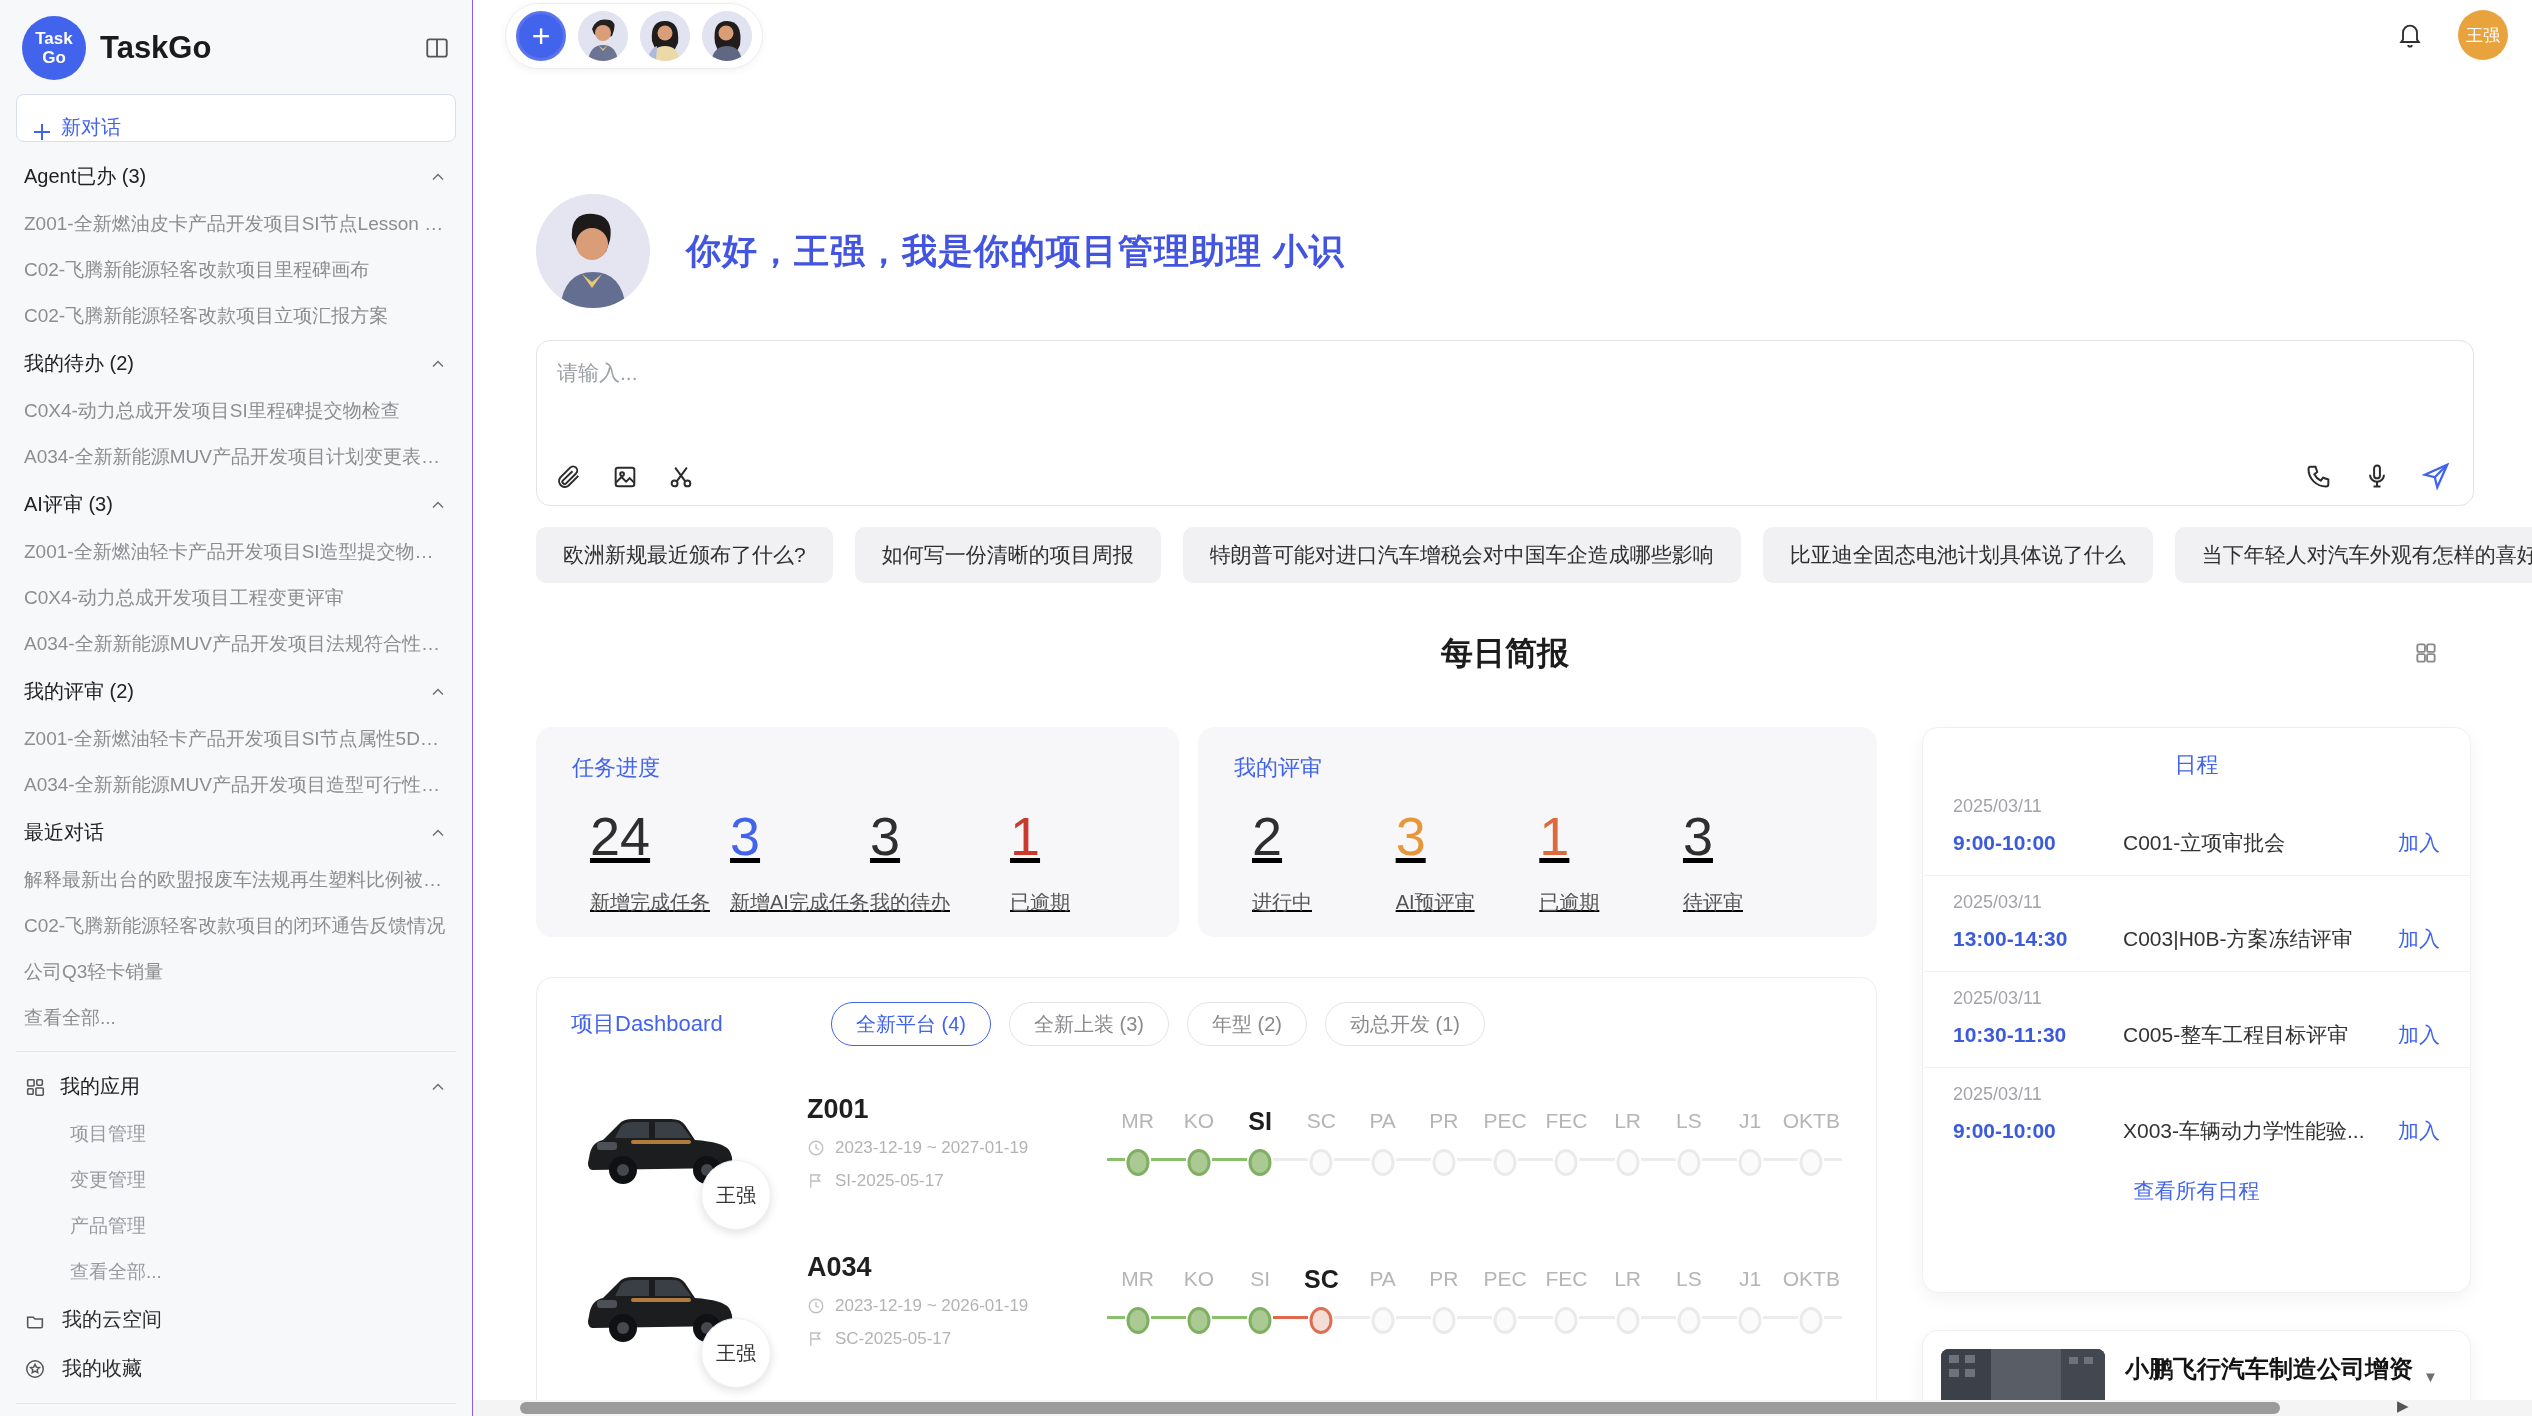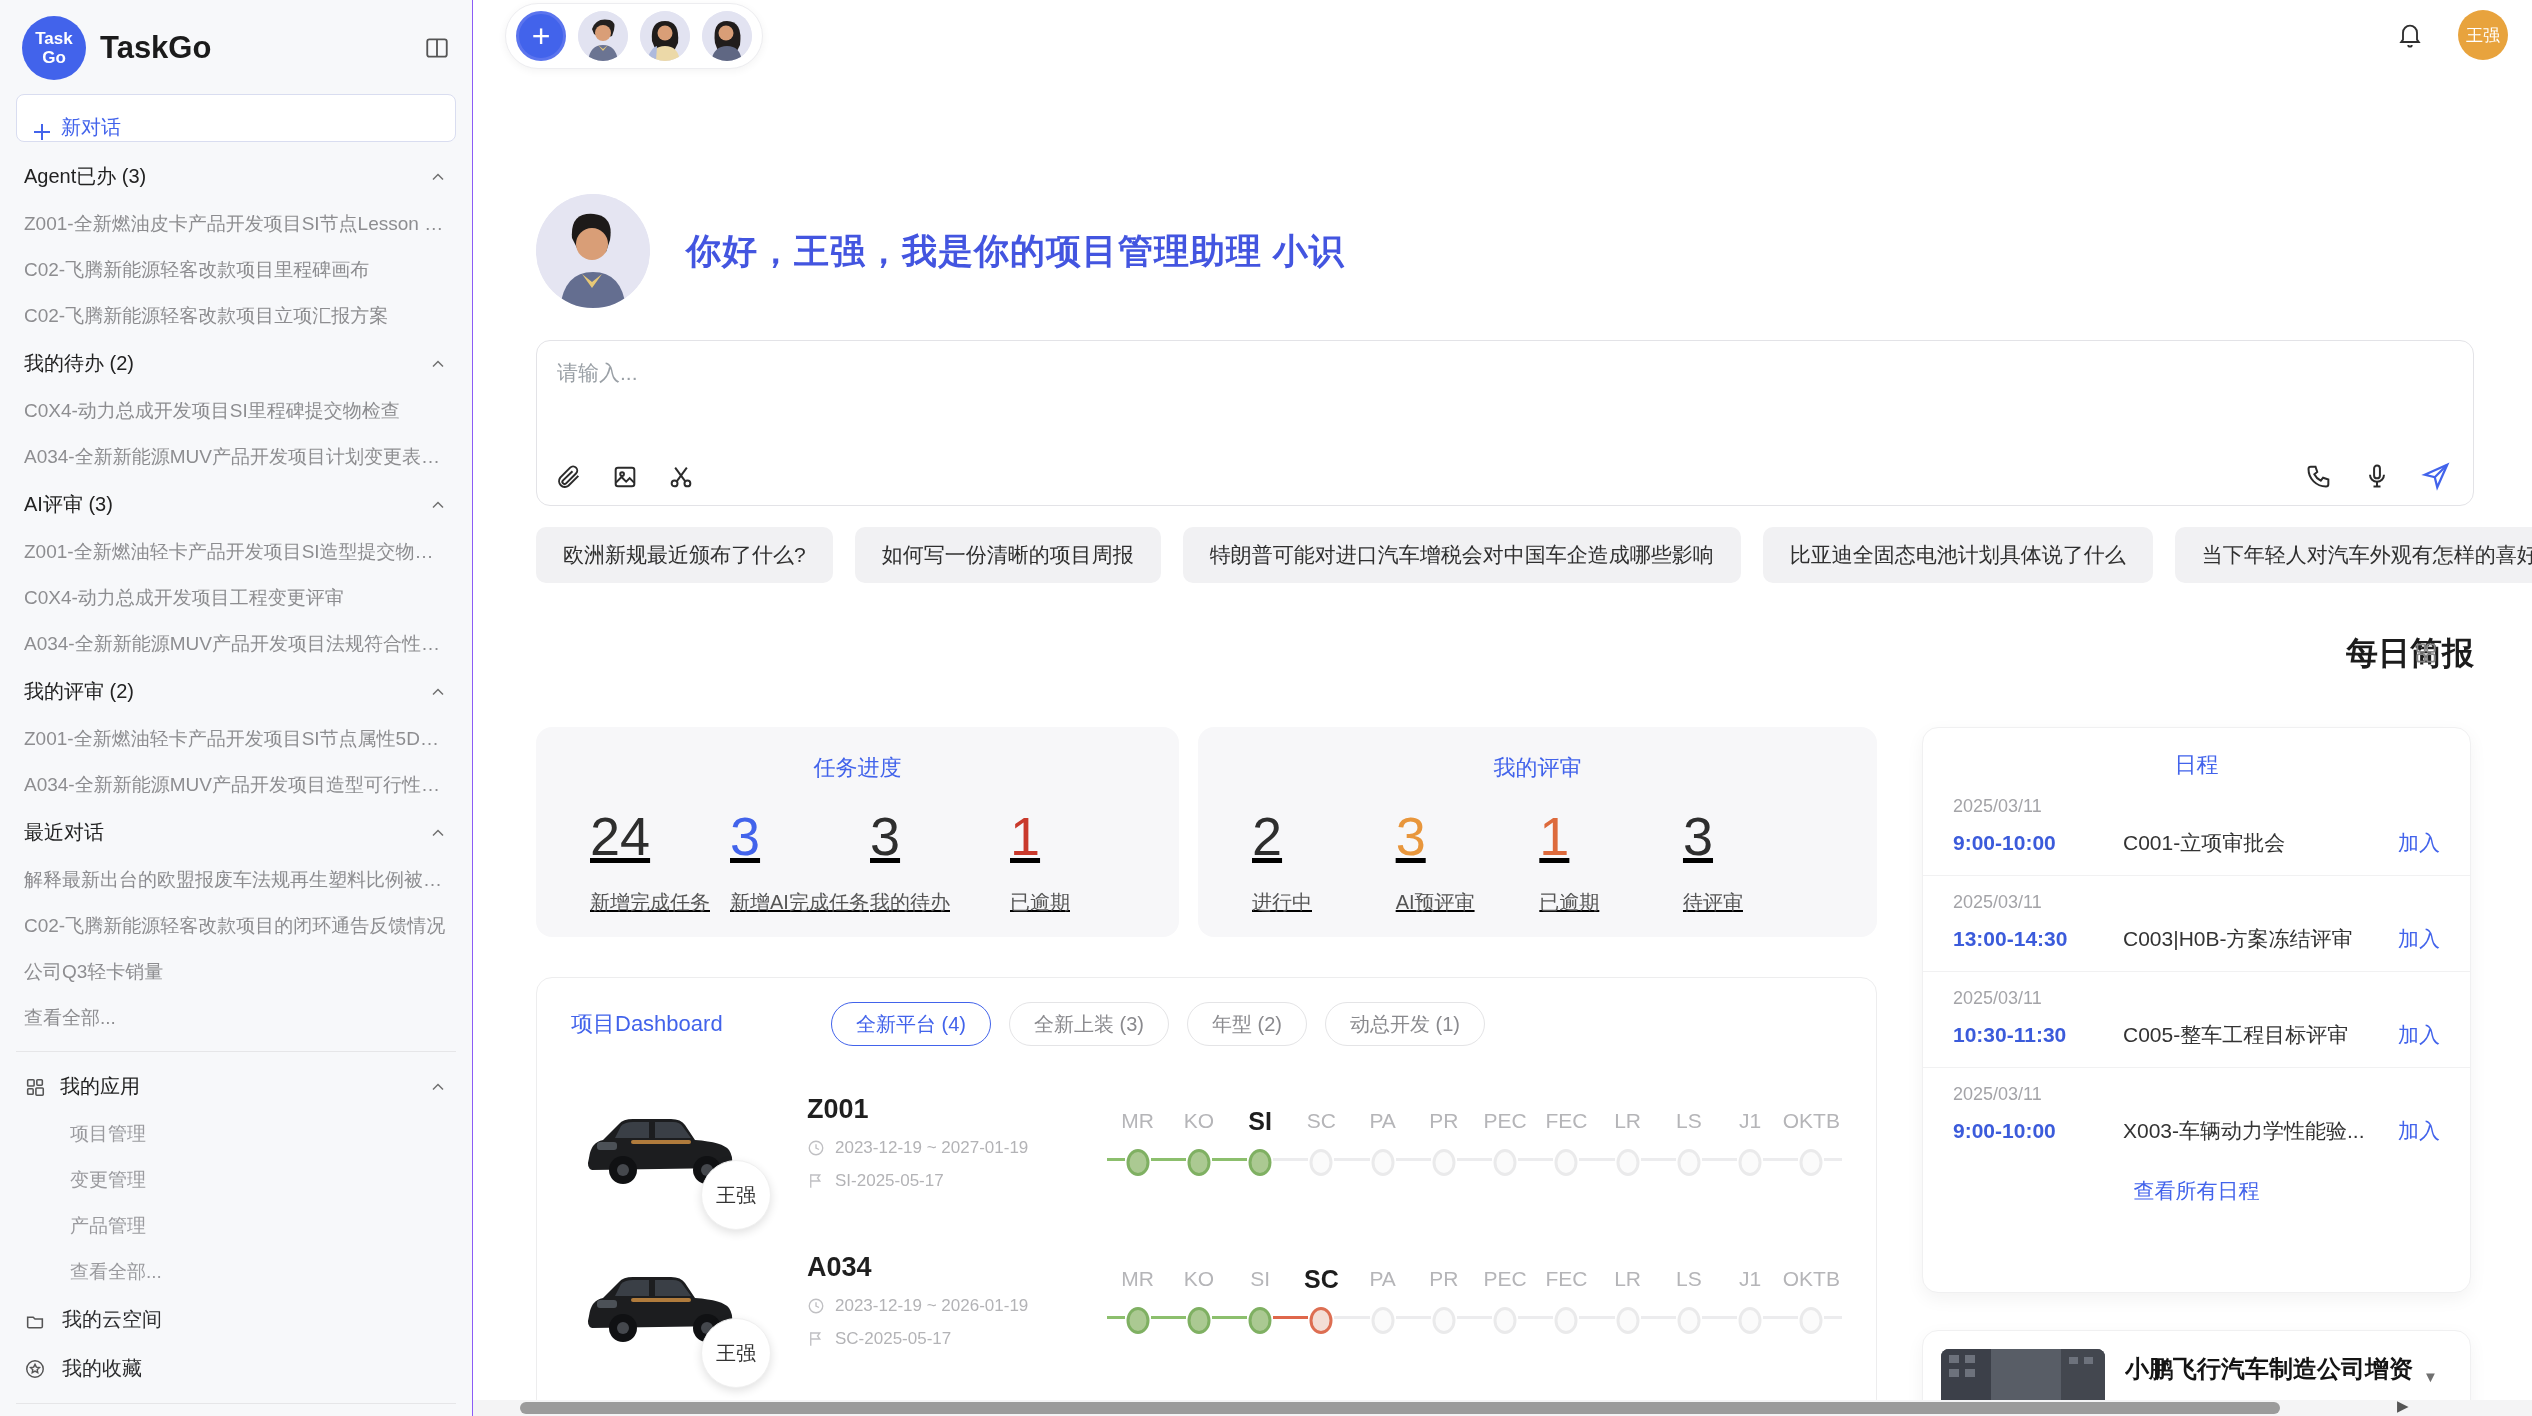--- a/index.html
+++ b/index.html
@@ -53,27 +53,27 @@
     border:1px solid #e3e3e7;border-radius:14px;background:#fff;}
   .input-ph{position:absolute;left:20px;top:18px;font-size:21px;color:#9aa0a6;}
   .in-icons-l{position:absolute;left:18px;bottom:14px;display:flex;gap:28px;align-items:center;}
   .in-icons-r{position:absolute;right:22px;bottom:14px;display:flex;gap:30px;align-items:center;}
   .icon-btn{cursor:pointer;display:flex;}
 
   .chips{position:absolute;left:63px;top:527px;display:flex;gap:22px;}
   .chip{height:56px;line-height:56px;padding:0 27px;background:#f1f1f3;border-radius:10px;
     font-size:21px;color:#2f2f2f;white-space:nowrap;cursor:pointer;}
 
-  .brief-title{position:absolute;left:63px;top:632px;width:1938px;text-align:right;
+  .brief-title{position:absolute;left:63px;top:632px;width:1938px;text-align:center;
     font-size:32px;font-weight:700;color:#1c1c1c;}
   .brief-grid-ic{position:absolute;left:1940px;top:640px;color:#8a8a8a;cursor:pointer;}
 
   .stat-card{position:absolute;top:727px;height:210px;background:#f7f7f9;border-radius:16px;
     box-sizing:border-box;padding:26px 36px 0;}
-  .stat-card .sc-title{font-size:22px;color:#4263eb;text-align:center;}
+  .stat-card .sc-title{font-size:22px;color:#4263eb;}
   .stat-row{display:flex;justify-content:space-between;margin-top:22px;padding:0 18px;}
   .stat{min-width:140px;text-align:left;text-decoration:underline;}
   .stat .num{font-size:54px;font-weight:500;}
   .stat .lab{font-size:20px;color:#555;margin-top:22px;}
 
   .sched-card{position:absolute;left:1449px;top:727px;width:549px;height:566px;background:#fff;
     border:1px solid #f0f0f1;border-radius:16px;box-shadow:0 6px 18px rgba(0,0,0,.05);
     box-sizing:border-box;padding:22px 0 0;}
   .sched-title{text-align:center;font-size:22px;color:#4263eb;}
   .event{padding:16px 30px 18px;}

